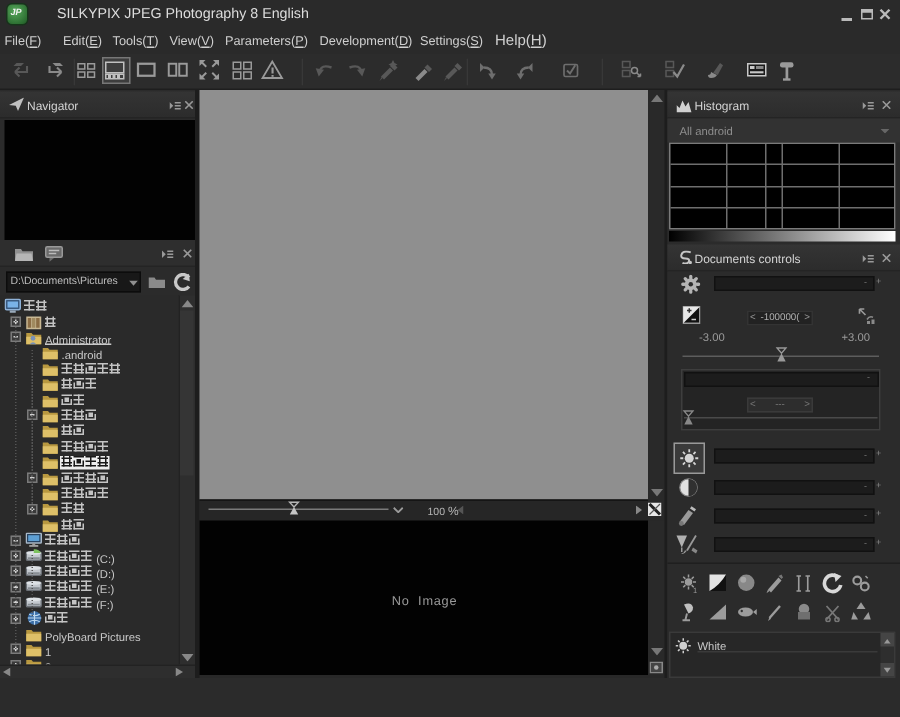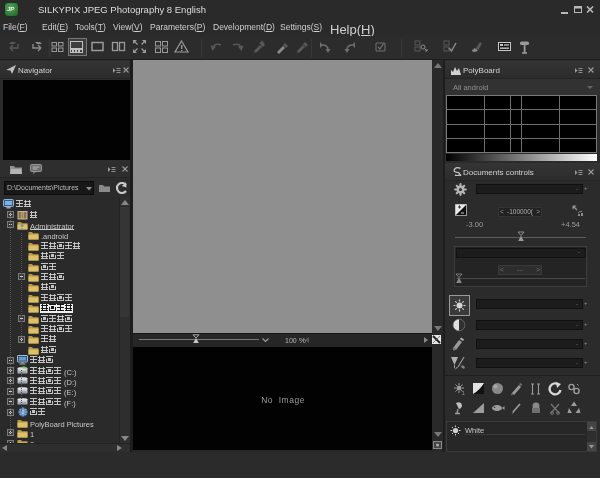--- a/index.html
+++ b/index.html
@@ -44,21 +44,21 @@
     <path d="M27 0.5 L33 6.5 M33 0.5 L27 6.5" stroke="#b9b9b9" stroke-width="1.6"></path>
   </svg>
 <div class="abs" style="left:0;top:18px;width:600px;height:18px;background:#2a2a2a;"></div>
 <div class="abs" style="left:3px;top:21.5px;font-size:8.5px;color:#cfcfcf;;filter:grayscale(1)">File(<u>F</u>)</div>
 <div class="abs" style="left:42px;top:21.5px;font-size:8.5px;color:#cfcfcf;;filter:grayscale(1)">Edit(<u>E</u>)</div>
 <div class="abs" style="left:75px;top:21.5px;font-size:8.5px;color:#cfcfcf;;filter:grayscale(1)">Tools(<u>T</u>)</div>
 <div class="abs" style="left:113px;top:21.5px;font-size:8.5px;color:#cfcfcf;;filter:grayscale(1)">View(<u>V</u>)</div>
 <div class="abs" style="left:150px;top:21.5px;font-size:8.5px;color:#cfcfcf;;filter:grayscale(1)">Parameters(<u>P</u>)</div>
 <div class="abs" style="left:213px;top:21.5px;font-size:8.5px;color:#cfcfcf;;filter:grayscale(1)">Development(<u>D</u>)</div>
 <div class="abs" style="left:280px;top:21.5px;font-size:8.5px;color:#cfcfcf;;filter:grayscale(1)">Settings(<u>S</u>)</div>
-<div class="abs" style="left:330px;top:21.5px;font-size:13px;color:#cfcfcf;;filter:grayscale(1)">Help(<u>H</u>)</div>
+<div class="abs" style="left:330px;top:21.5px;font-size:10px;color:#cfcfcf;;filter:grayscale(1)">Help(<u>H</u>)</div>
 <div class="abs" style="left:0;top:36px;width:600px;height:24px;background:#2c2c2c;border-bottom:1px solid #1e1e1e;"></div>
 <div class="abs" style="left:49px;top:39px;width:1px;height:18px;background:#222;border-right:1px solid #383838;"></div>
 <div class="abs" style="left:201px;top:39px;width:1px;height:18px;background:#222;border-right:1px solid #383838;"></div>
 <div class="abs" style="left:311px;top:39px;width:1px;height:18px;background:#222;border-right:1px solid #383838;"></div>
 <div class="abs" style="left:401px;top:39px;width:1px;height:18px;background:#222;border-right:1px solid #383838;"></div>
 <svg class="abs" style="left:5px;top:38px" width="18" height="18" viewBox="0 0 18 18">
     <path d="M13 6 L13 10 L5 10 M5 10 L8 7 M5 10 L8 13" fill="none" stroke="#585858" stroke-width="1.4"></path>
     <path d="M6 4 l5 0 -2 2 -5 0 Z" fill="#585858"></path>
   </svg>
 <svg class="abs" style="left:29px;top:38px" width="18" height="18" viewBox="0 0 18 18">
@@ -459,21 +459,21 @@
 <svg class="abs" style="left:433px;top:441px" width="9" height="8" viewBox="0 0 9 8">
     <rect x="0.5" y="0.5" width="8" height="7" fill="#444" stroke="#888"></rect>
     <circle cx="4.5" cy="4" r="1.5" fill="#aaa"></circle>
   </svg>
 <div class="abs" style="left:443px;top:60px;width:2px;height:392px;background:#1d1d1d;"></div>
 <div class="abs" style="left:445px;top:60px;width:155px;height:418px;background:#2b2b2b;"></div>
 <div class="abs" style="left:445px;top:61px;width:155px;height:18px;background:linear-gradient(#343434,#2c2c2c);border-bottom:1px solid #242424;"></div>
 <svg class="abs" style="left:451px;top:66px" width="11" height="9" viewBox="0 0 11 9">
     <path d="M0 9 L0 4 L2 6 L4 1 L6 5 L8 2 L10 9 Z" fill="#d0d0d0"></path>
   </svg>
-<div class="abs" style="left:463px;top:66px;font-size:8px;color:#d2d2d2;;filter:grayscale(1)">PolyBoard</div>
+<div class="abs" style="left:463px;top:66px;font-size:8px;color:#d2d2d2;;filter:grayscale(1)">Histogram</div>
 <svg class="abs" style="left:575px;top:67px" width="8" height="7" viewBox="0 0 8 7">
     <path d="M0 1 L2.5 3.5 L0 6 Z" fill="#999"></path>
     <path d="M3.5 1.5 h4 M3.5 3.5 h4 M3.5 5.5 h4" stroke="#999" stroke-width="0.9"></path>
   </svg>
 <svg class="abs" style="left:588px;top:67px" width="6" height="6" viewBox="0 0 6 6">
     <path d="M0.5 0.5 L5.5 5.5 M5.5 0.5 L0.5 5.5" stroke="#999" stroke-width="1.1"></path>
   </svg>
 <div class="abs" style="left:445px;top:79px;width:155px;height:16px;background:#323232;"></div>
 <div class="abs" style="left:453px;top:82.5px;font-size:7.5px;color:#8e8e8e;;filter:grayscale(1)">All android</div>
 <svg class="abs" style="left:587px;top:86px" width="6" height="3" viewBox="0 0 6 3">
@@ -526,21 +526,21 @@
     <span style="color:#b0b0b0">-100000(</span>
     <span>&gt;</span>
   </div>
 <svg class="abs" style="left:571px;top:204px" width="13" height="13" viewBox="0 0 13 13">
     <path d="M6 6 L2 2 M2 2 L2 5.2 M2 2 L5.2 2" stroke="#9a9a9a" fill="none" stroke-width="1.1"></path>
     <path d="M7 9 q1.5 -2.5 4 -1.5" stroke="#8a8a8a" fill="none"></path>
     <rect x="7" y="10" width="2" height="2" fill="#8a8a8a"></rect>
     <rect x="10" y="9" width="2" height="3" fill="#8a8a8a"></rect>
   </svg>
 <div class="abs" style="left:466px;top:220px;font-size:7.5px;color:#9a9a9a;;filter:grayscale(1)">-3.00</div>
-<div class="abs" style="left:561px;top:220px;font-size:7.5px;color:#9a9a9a;;filter:grayscale(1)">+4.54</div>
+<div class="abs" style="left:561px;top:220px;font-size:7.5px;color:#9a9a9a;;filter:grayscale(1)">+3.00</div>
 <div class="abs" style="left:455px;top:237px;width:131px;height:1px;background:#5d5d5d;"></div>
 <svg class="abs" style="left:517px;top:231px" width="8" height="11" viewBox="0 0 8 11">
     <path d="M1 1 L7 1 L4 4.5 Z" fill="none" stroke="#999" stroke-width="0.9"></path>
     <path d="M4 4.5 L6.8 10 L1.2 10 Z" fill="#999"></path>
   </svg>
 <div class="abs" style="left:454px;top:246px;width:133px;height:41px;background:#242424;border:1px solid #3e3e3e;"></div>
 <div class="ddbox" style="left:455.5px;top:247.5px;width:130px;height:10px;"></div>
 <div class="dmin" style="left:578px;top:249px;">-</div>
 <div class="ddbox" style="left:498px;top:264.5px;width:44px;height:10px;background:#2d2d2d;border-color:#3a3a3a;"></div>
 <div class="abs" style="left:500px;top:266px;font-size:6.5px;color:#777;width:40px;display:flex;justify-content:space-between;;filter:grayscale(1)">

